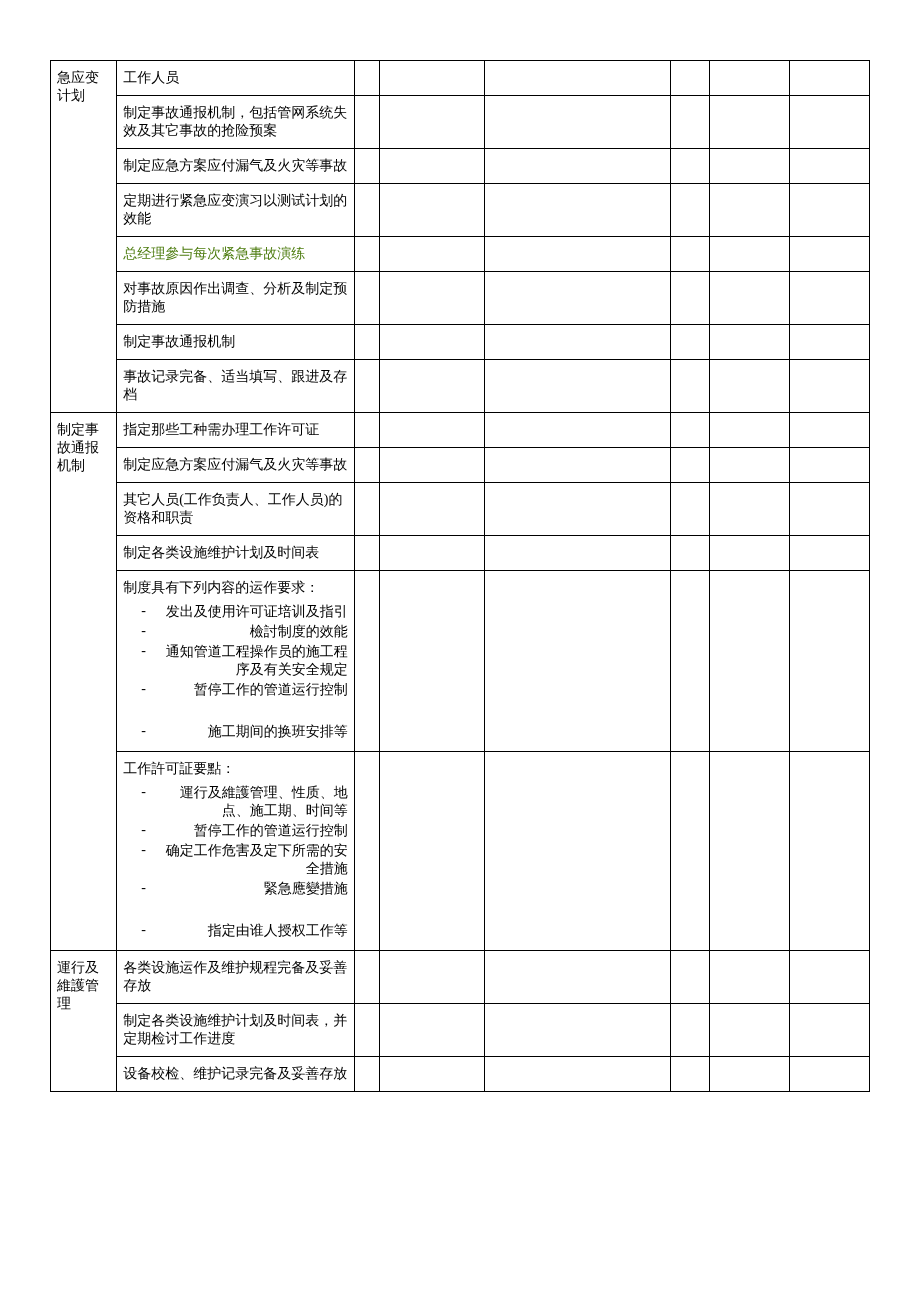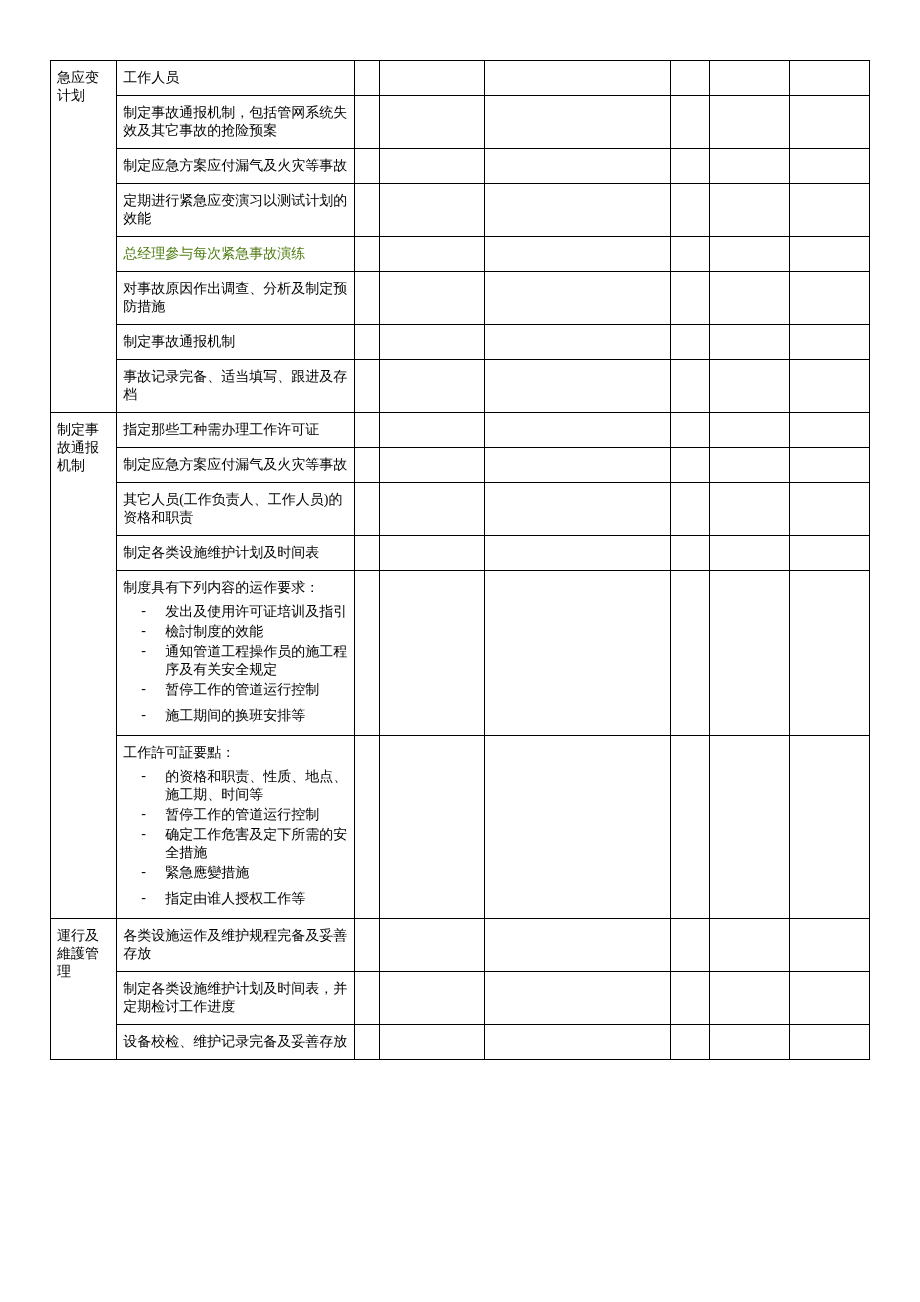--- a/index.html
+++ b/index.html
@@ -31,34 +31,35 @@
   .col-n1 { width: 25px; }
   .col-n2 { width: 105px; }
   .col-n3 { width: 186px; }
   .col-n4 { width: 38px; }
   .col-n5 { width: 80px; }
   .col-n6 { width: 80px; }
   ul {
     margin: 6px 0 0 0;
     padding-left: 32px;
     list-style: none;
+    text-align: right;
   }
   ul li {
     position: relative;
     padding-left: 10px;
     margin-bottom: 2px;
   }
   ul li::before {
     content: "-";
     position: absolute;
     left: -14px;
     top: 0;
   }
   .row-last-sub ul li:last-child {
-    margin-top: 8px;
+    margin-top: 24px;
   }
   .link-blue {
     color: #4d7c0f;
   }
 </style>
 </head>
 <body>
 
 <div class="page">
 <table>
@@ -193,21 +194,21 @@
             </ul></td>
           <td></td>
           <td></td>
           <td></td>
           <td></td>
           <td></td>
           <td></td>
         </tr>
         <tr>
           <td class="row-last-sub"><span>工作許可証要點：</span><ul>
-              <li>的资格和职责、性质、地点、施工期、时间等</li>
+              <li>運行及維護管理、性质、地点、施工期、时间等</li>
               <li>暂停工作的管道运行控制</li>
               <li>确定工作危害及定下所需的安全措施</li>
               <li>緊急應變措施</li>
               <li>指定由谁人授权工作等</li>
             </ul></td>
           <td></td>
           <td></td>
           <td></td>
           <td></td>
           <td></td>

